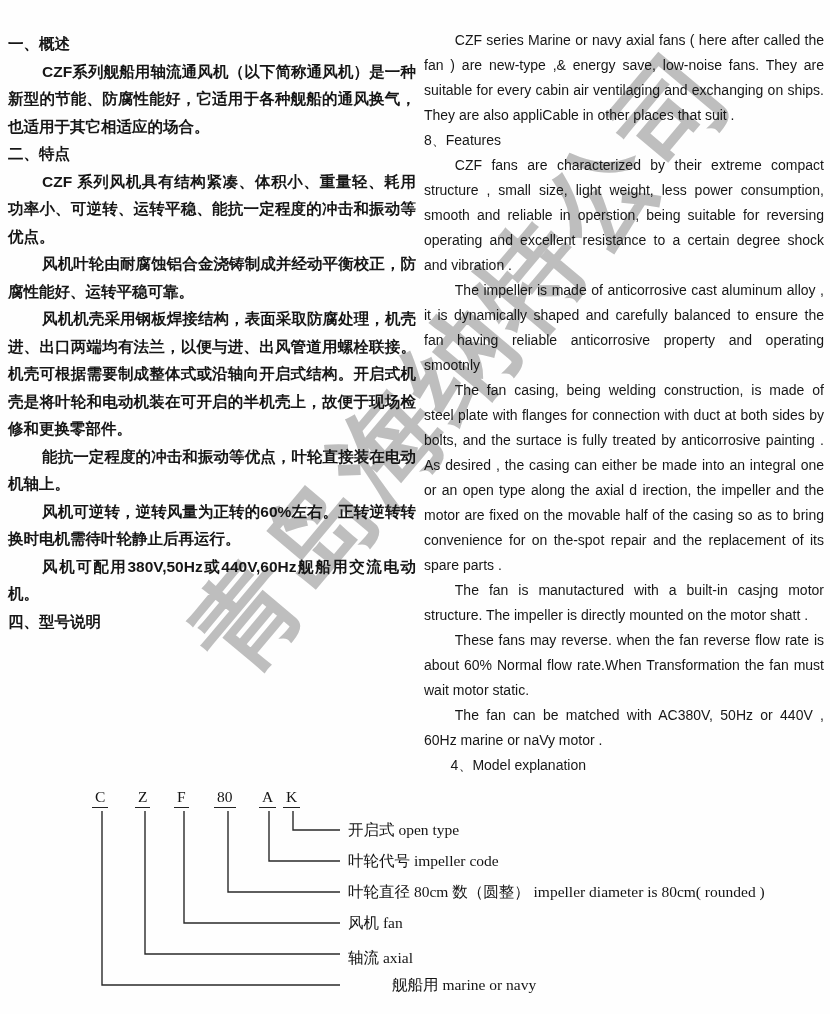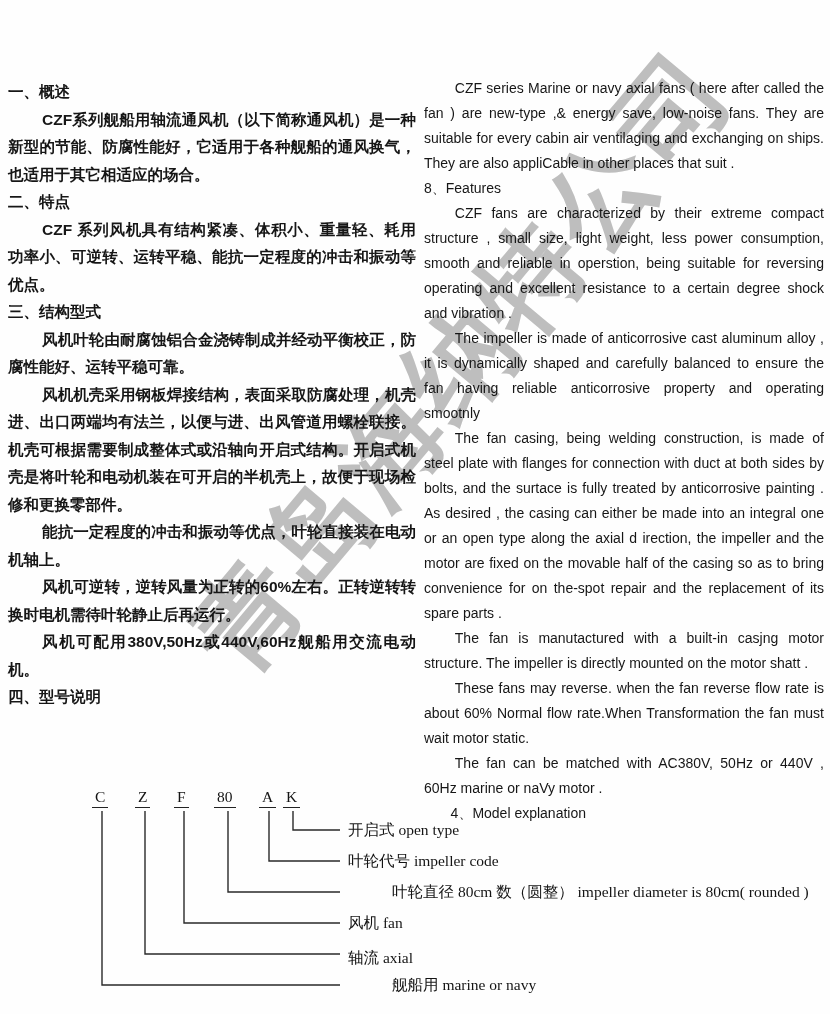--- a/index.html
+++ b/index.html
@@ -9,21 +9,21 @@
     font-family:"Liberation Sans","DejaVu Sans",sans-serif;
   }
   
   .watermark{
     position:absolute;left:70px;top:308px;width:780px;
     font-size:106px;font-weight:600;letter-spacing:4px;white-space:nowrap;
     color:#a9a9a9;opacity:.75;transform:rotate(-50deg);
     pointer-events:none;text-align:center;line-height:1;
   }
   
-  .col{position:absolute;text-align:justify;margin-top:48px;}
+  .col{position:absolute;text-align:justify;}
   .col-left{left:8px;top:30px;width:408px;font-size:15.5px;line-height:27.5px;font-weight:700;}
   .col-right{left:424px;top:28px;width:400px;font-size:14px;line-height:25px;font-weight:400;}
   .col h3{margin:0;font-size:inherit;line-height:inherit;font-weight:inherit;text-align:left;}
   .col-right h3{font-weight:400;}
   .col p{margin:0;text-indent:2.2em;}
   .mt17{margin-top:17px;} .mt46{margin-top:46px;} .mt24{margin-top:24px;}
   .mt28{margin-top:28px;} .mt16{margin-top:16px;} .mt2{margin-top:2px;}
   .mt14{margin-top:14px;} .mt4{margin-top:4px;}
   .indent-head{padding-left:1.9em;}
   
@@ -43,21 +43,20 @@
 
 <div class="page">
 
   <div class="watermark">青岛海纳特公司</div>
 
   <div class="col col-left">
     <h3>一、概述</h3>
     <p>CZF系列舰船用轴流通风机（以下简称通风机）是一种新型的节能、防腐性能好，它适用于各种舰船的通风换气，也适用于其它相适应的场合。</p>
     <h3 class="mt17">二、特点</h3>
     <p>CZF 系列风机具有结构紧凑、体积小、重量轻、耗用功率小、可逆转、运转平稳、能抗一定程度的冲击和振动等优点。</p>
-    <h3 class="mt46">三、结构型式</h3>
     <p>风机叶轮由耐腐蚀铝合金浇铸制成并经动平衡校正，防腐性能好、运转平稳可靠。</p>
     <p class="mt24">风机机壳采用钢板焊接结构，表面采取防腐处理，机壳进、出口两端均有法兰，以便与进、出风管道用螺栓联接。机壳可根据需要制成整体式或沿轴向开启式结构。开启式机壳是将叶轮和电动机装在可开启的半机壳上，故便于现场检修和更换零部件。</p>
     <p class="mt28">能抗一定程度的冲击和振动等优点，叶轮直接装在电动机轴上。</p>
     <p class="mt28">风机可逆转，逆转风量为正转的60%左右。正转逆转转换时电机需待叶轮静止后再运行。</p>
     <p class="mt16">风机可配用380V,50Hz或440V,60Hz舰船用交流电动机。</p>
     <h3 class="mt2">四、型号说明</h3>
   </div>
 
   <div class="col col-right">
     <p>CZF series Marine or navy axial fans ( here after called the fan ) are new-type ,&amp; energy save, low-noise fans. They are suitable for every cabin air ventilaging and exchanging on ships. They are also appliCable in other places that suit .</p>
@@ -84,19 +83,19 @@
     </svg>
     <span class="code-letter" style="left:4px;">C</span>
     <span class="code-letter" style="left:47px;">Z</span>
     <span class="code-letter" style="left:86px;">F</span>
     <span class="code-letter" style="left:126px;">80</span>
     <span class="code-letter" style="left:171px;">A</span>
     <span class="code-letter" style="left:195px;">K</span>
 
     <span class="diag-label" style="top:32px;">开启式 open type</span>
     <span class="diag-label" style="top:63px;">叶轮代号 impeller code</span>
-    <span class="diag-label" style="top:94px;margin-left:44px;">叶轮直径 80cm 数（圆整）  impeller diameter is 80cm( rounded )</span>
+    <span class="diag-label" style="top:94px;">叶轮直径 80cm 数（圆整）  impeller diameter is 80cm( rounded )</span>
     <span class="diag-label" style="top:125px;">风机 fan</span>
     <span class="diag-label" style="top:160px;">轴流 axial</span>
     <span class="diag-label" style="top:187px;margin-left:44px;">舰船用  marine or navy</span>
   </div>
 
 </div>
 
 </body></html>

